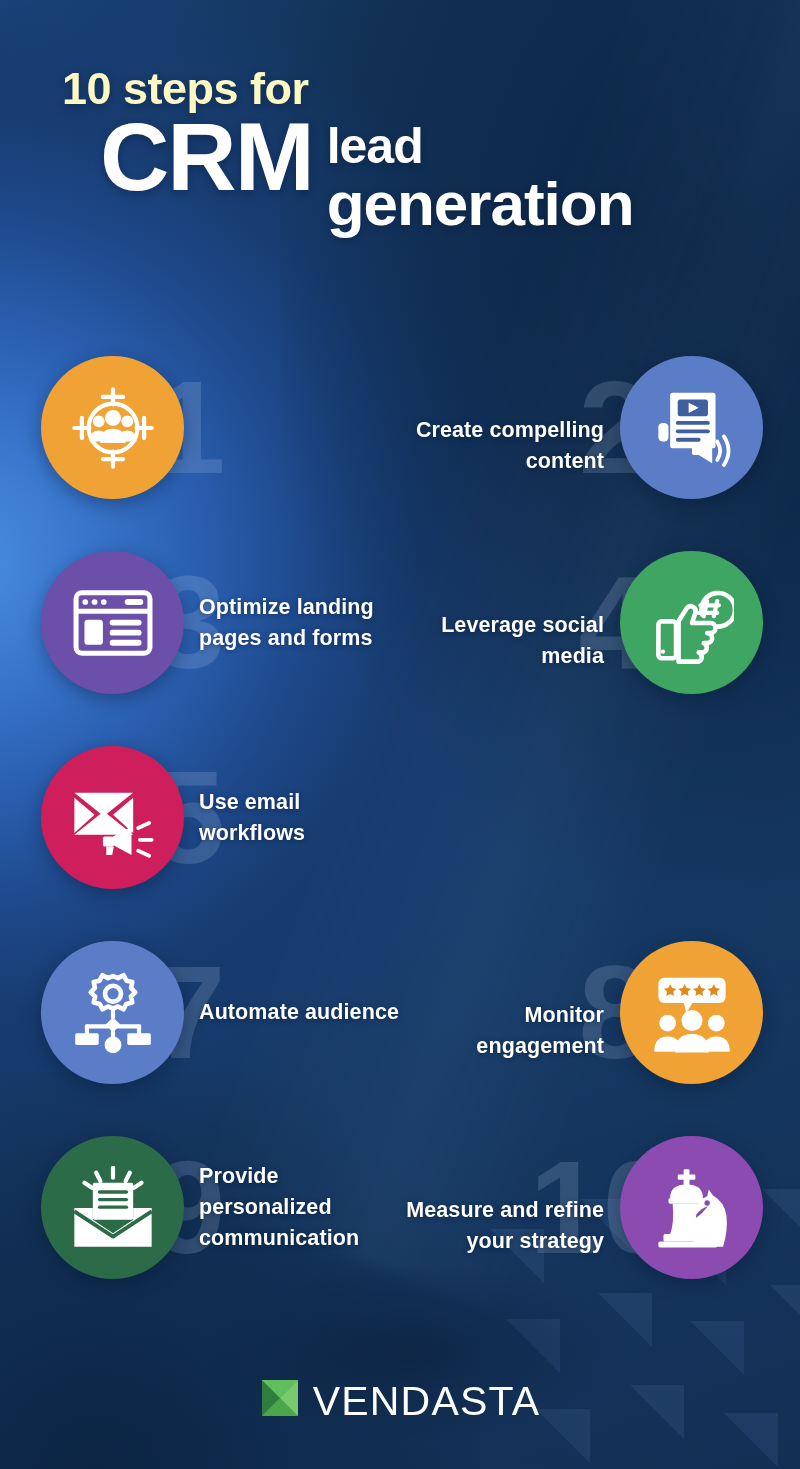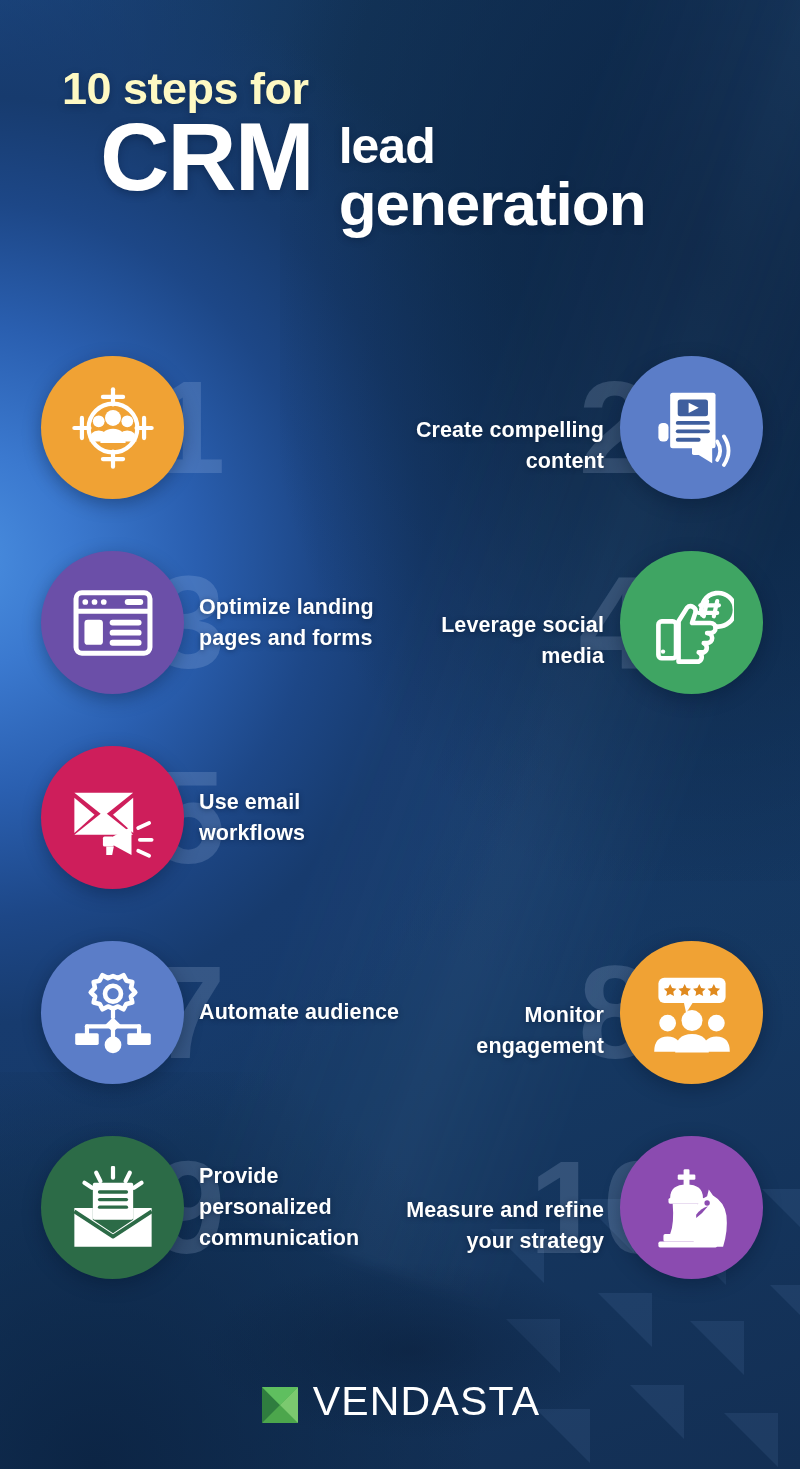--- a/index.html
+++ b/index.html
@@ -57,21 +57,21 @@
   #header { position:absolute; top:66px; left:0; width:100%; padding:0 62px; z-index:5; }
   .h-line1 {
     color:#fef9c3; font-size:45px; font-weight:bold; letter-spacing:-0.5px;
     line-height:1; text-shadow:0 2px 7px rgba(0,20,50,.35);
   }
   .h-row { display:flex; align-items:flex-start; margin-top:2px; }
   .h-crm {
     color:#fff; font-size:96px; font-weight:bold; line-height:.92;
     letter-spacing:-2px; text-shadow:0 3px 9px rgba(0,20,50,.35);margin-left:38px;
   }
-  .h-right { margin-left:26px; padding-top:8px; }
+  .h-right { margin-left:14px; padding-top:8px; }
   .h-lead, .h-gen {
     color:#fff; font-weight:bold; line-height:1.02;
     text-shadow:0 2px 7px rgba(0,20,50,.35);
   }
   .h-lead { font-size:50px; letter-spacing:-1px; }
   .h-gen  { font-size:62px; letter-spacing:-1px; }
 
   
   #steps { position:absolute; top:330px; left:0; width:100%; z-index:5; }
   .row { display:flex; height:195px; }
@@ -105,21 +105,21 @@
     color:#fff; font-size:21.5px; font-weight:bold;
     line-height:1.43; letter-spacing:.1px;
     text-shadow:0 1px 5px rgba(5,22,48,.5);
   }
   .cell.left  .label { margin-left:15px; text-align:left; max-width:205px; }
   .cell.right .label { margin-right:16px; text-align:right; max-width:200px;margin-top:36px; }
 
   
   #footer {
     position:absolute; bottom:44px; left:0; width:100%;
-    display:flex; align-items:flex-end; justify-content:center; gap:13px; z-index:6;
+    display:flex; align-items:flex-start; justify-content:center; gap:13px; z-index:6;
   }
   .brand-text {
     color:#fff; font-size:41px; font-weight:400; letter-spacing:1.2px;
     font-family:"Liberation Sans", sans-serif;
   }
 </style>
 </head>
 <body>
 
 <div id="bg">

